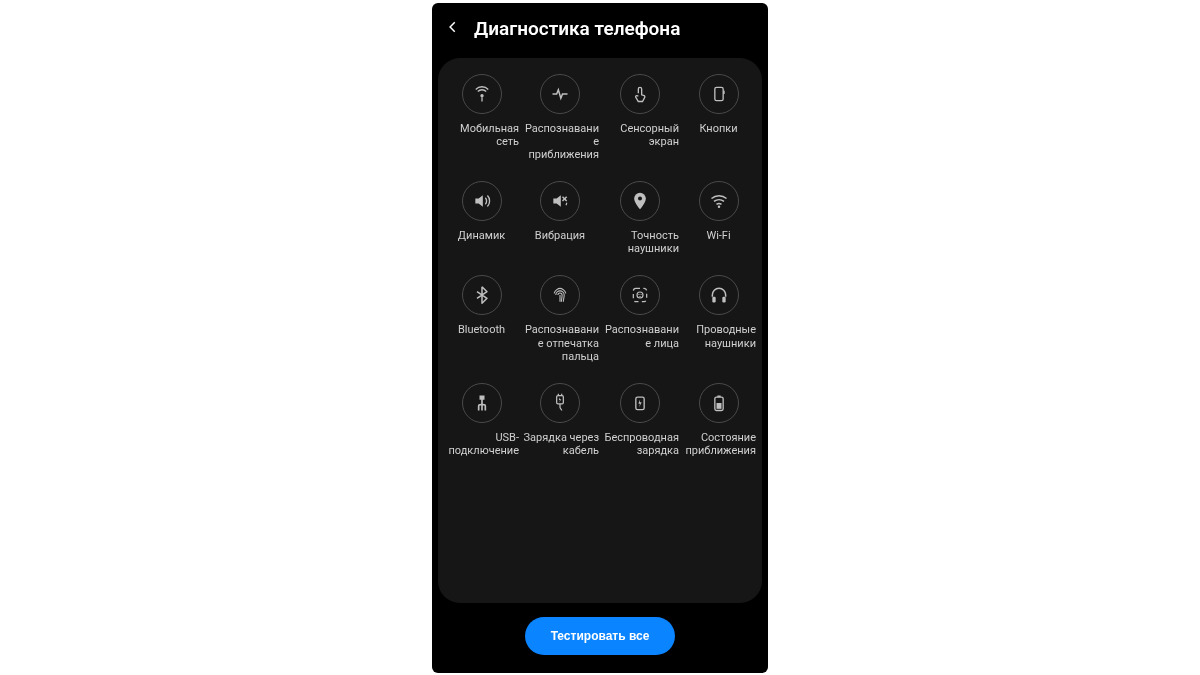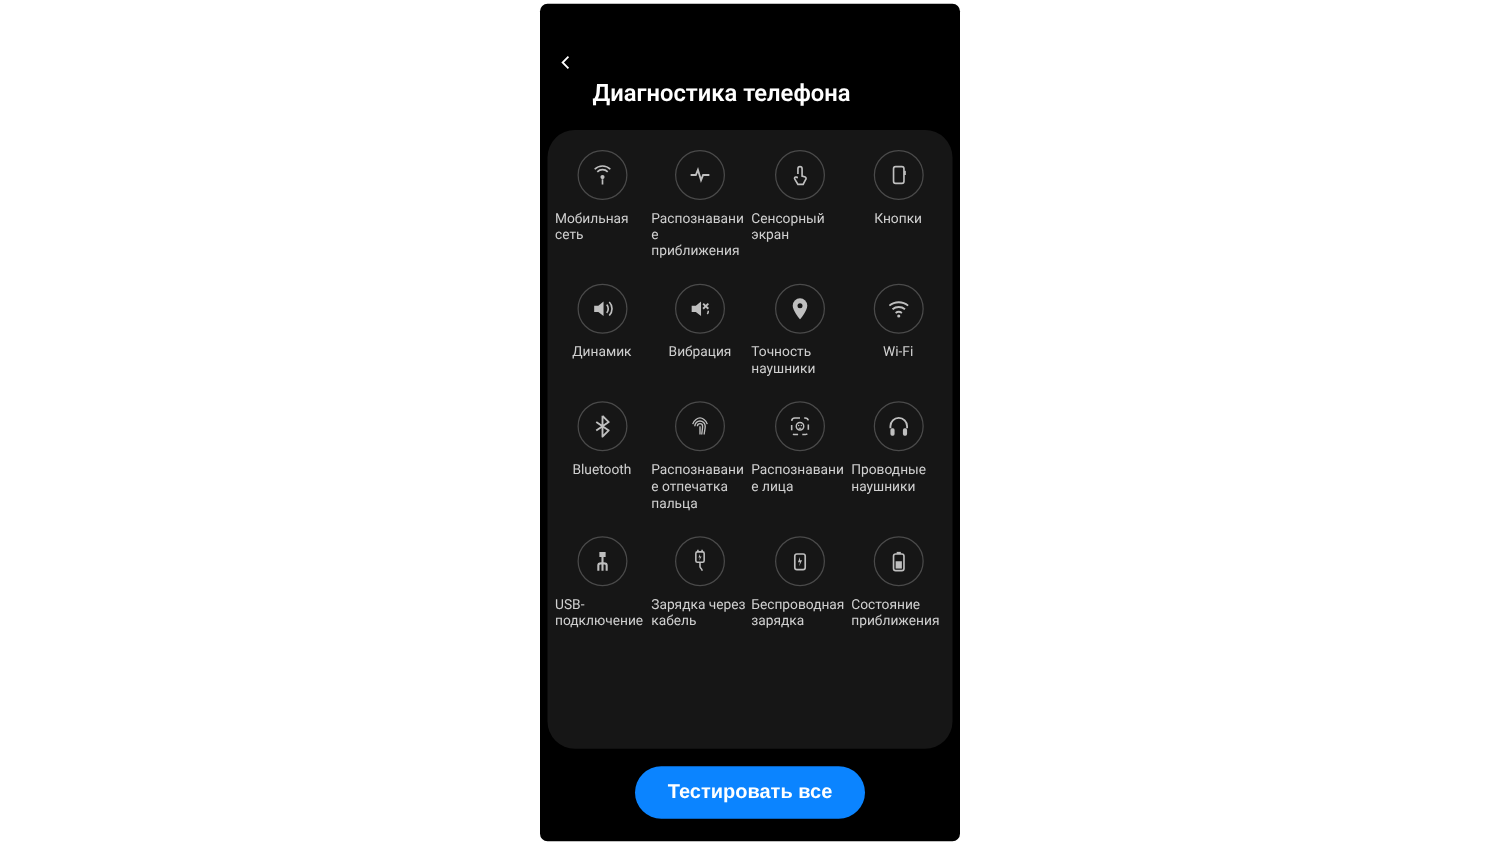--- a/index.html
+++ b/index.html
@@ -32,41 +32,40 @@
   .back-icon {
     width: 14px;
     height: 14px;
     color: #fff;
     flex-shrink: 0;
   }
   .title {
     color: #fff;
     font-size: 19px;
     font-weight: 600;
-    margin-top: 46px;
   }
   .panel {
     margin: 8px 6px 0 6px;
     background: #161616;
     border-radius: 22px;
     padding: 16px 6px 18px 6px;
     flex: 1;
     overflow: hidden;
   }
   .grid {
     display: grid;
     grid-template-columns: repeat(4, 1fr);
     row-gap: 20px;
     column-gap: 2px;
   }
   .item {
     display: flex;
     flex-direction: column;
     align-items: center;
-    text-align: left;
+    text-align: right;
     cursor: pointer;
   }
   .circle {
     width: 40px;
     height: 40px;
     border: 1px solid #4a4a4a;
     border-radius: 50%;
     display: flex;
     align-items: center;
     justify-content: center;
@@ -86,21 +85,21 @@
     padding: 14px 0 18px 0;
     display: flex;
     justify-content: center;
   }
   .test-btn {
     background: #0b84ff;
     color: #fff;
     border: none;
     border-radius: 26px;
     padding: 12px 26px;
-    font-size: 16px;
+    font-size: 12px;
     font-weight: 600;
     cursor: pointer;
   }
 </style>
 </head>
 <body>
 
 <div class="phone">
 
   <div class="header">

